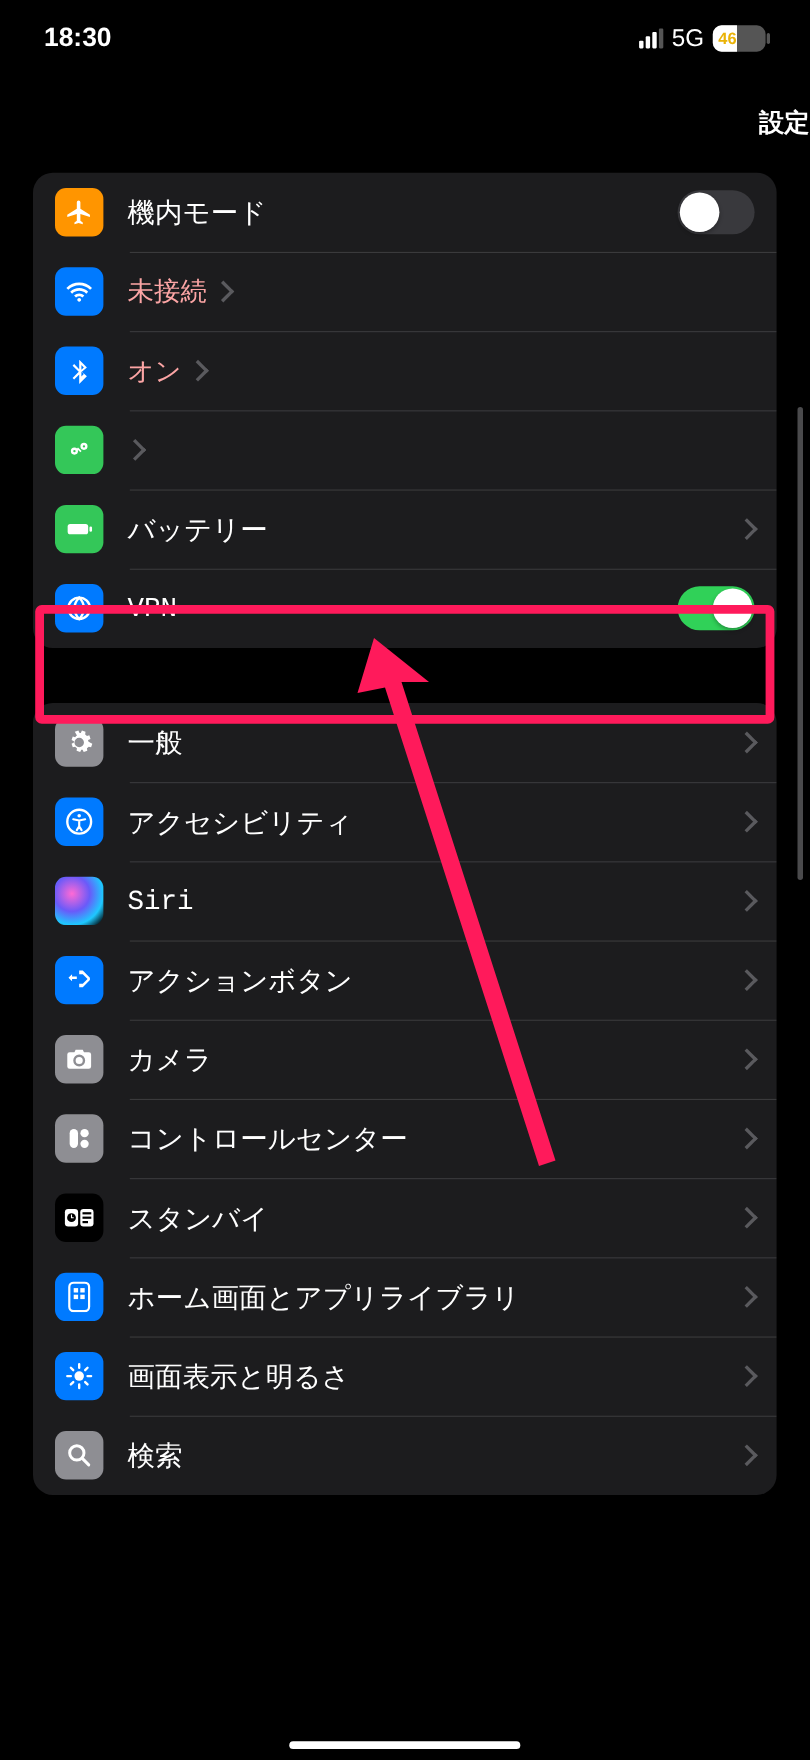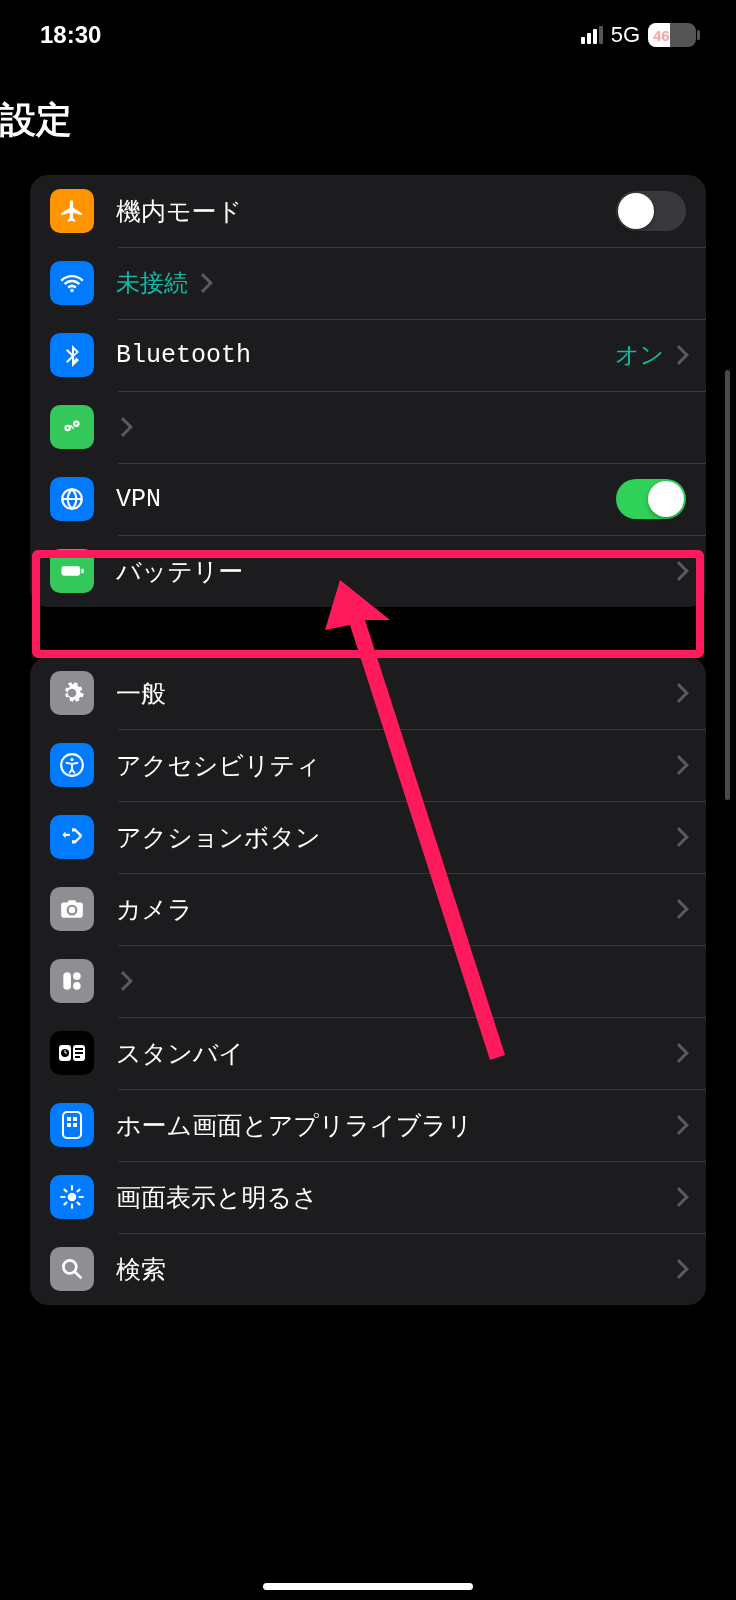--- a/index.html
+++ b/index.html
@@ -63,26 +63,26 @@
     .battery-fill {
       position:absolute;left:0;top:0;bottom:0;
       width:46%;
       background:#fff;
       border-radius:8px 0 0 8px;
     }
     .battery-text {
       position:relative;
       font-size:15px;
       font-weight:600;
-      color:#fca5a5;
+      color:#eab308;
       padding-left:5px;
     }
     .header-title {
-      text-align:left;
-      font-size:36px;
+      text-align:right;
+      font-size:23px;
       font-weight:600;
       padding: 26px 0 30px;
     }
     .groups { padding: 0 30px; font-family: Liberation Mono, monospace; }
     .group {
       background:#1c1c1e;
       border-radius:18px;
       margin-bottom:50px;
       overflow:hidden;
     }
@@ -110,21 +110,21 @@
       margin-right:22px;
       flex-shrink:0;
     }
     .label {
       flex:1;
       font-size:25px;
       color:#fff;
     }
     .value {
       font-size:24px;
-      color:#14b8a6;
+      color:#fca5a5;
       margin-right:8px;
     }
     .chevron {
       width:14px;height:14px;
       border-right:3px solid #5a5a5e;
       border-top:3px solid #5a5a5e;
       transform:rotate(45deg);
       flex-shrink:0;
     }
     .toggle {
@@ -229,59 +229,58 @@
       <div class="value">未接続</div>
       <div class="chevron"></div>
     </div>
 
     <div class="row">
       <div class="icon ic-blue">
         <svg width="24" height="24" viewBox="0 0 24 24">
             <path fill="#fff" d="M12 2v8.6L7.4 6 6 7.4 11.6 13 6 18.6 7.4 20l4.6-4.6V24l7-7-4.6-4 4.6-4-7-7zm2 4.8L16.2 9 14 11.2V6.8zm0 10.4v-4.4L16.2 15 14 17.2z"></path>
           </svg>
       </div>
-      <div class="label">Bluetooth</div>
       <div class="value">オン</div>
       <div class="chevron"></div>
     </div>
 
 
     <div class="row">
       <div class="icon ic-green">
         <svg width="26" height="26" viewBox="0 0 24 24">
             <path fill="#fff" d="M8 10a3 3 0 1 1 0 6 3 3 0 0 1 0-6zm8-4a3 3 0 1 1 0 6 3 3 0 0 1 0-6zM8 12a1 1 0 1 0 0 2 1 1 0 0 0 0-2zm8-4a1 1 0 1 0 0 2 1 1 0 0 0 0-2zm-5 2l3 3-1 1-3-3 1-1z"></path>
           </svg>
       </div>
+      <div class="chevron"></div>
+    </div>
+
+    <div class="row">
+      <div class="icon ic-green">
+        <svg width="28" height="28" viewBox="0 0 24 24">
+            <rect x="3" y="8" width="16" height="8" rx="2" fill="#fff"></rect>
+            <rect x="20" y="10" width="2" height="4" rx="1" fill="#fff"></rect>
+          </svg>
+      </div>
+      <div class="label">バッテリー</div>
       <div class="chevron"></div>
     </div>
 
     <div class="row">
       <div class="icon ic-blue">
         <svg width="26" height="26" viewBox="0 0 24 24">
             <circle cx="12" cy="12" r="9" fill="none" stroke="#fff" stroke-width="2"></circle>
             <path d="M3 12h18M12 3c2.5 2.5 4 5.5 4 9s-1.5 6.5-4 9c-2.5-2.5-4-5.5-4-9s1.5-6.5 4-9z" fill="none" stroke="#fff" stroke-width="2"></path>
           </svg>
       </div>
       <div class="label">VPN</div>
       <div class="toggle on">
           <div class="knob"></div>
         </div>
     </div>
 
-    <div class="row">
-      <div class="icon ic-green">
-        <svg width="28" height="28" viewBox="0 0 24 24">
-            <rect x="3" y="8" width="16" height="8" rx="2" fill="#fff"></rect>
-            <rect x="20" y="10" width="2" height="4" rx="1" fill="#fff"></rect>
-          </svg>
-      </div>
-      <div class="label">バッテリー</div>
-      <div class="chevron"></div>
-    </div>
-
   </div>
 
   <div class="group">
 
     <div class="row">
       <div class="icon ic-gray">
         <svg width="26" height="26" viewBox="0 0 24 24">
             <path fill="#fff" d="M12 8a4 4 0 1 0 0 8 4 4 0 0 0 0-8zm9 4l2 1-1 3-2-.5c-.4.5-.9 1-1.5 1.3l.3 2.2-3 1-1-2c-.3 0-.6 0-1 0l-1 2-3-1 .3-2.2c-.6-.3-1.1-.8-1.5-1.3l-2 .5-1-3 2-1v-1l-2-1 1-3 2 .5c.4-.5.9-1 1.5-1.3L8.3 3l3-1 1 2h1l1-2 3 1-.3 2.2c.6.3 1.1.8 1.5 1.3l2-.5 1 3-2 1v1z"></path>
           </svg>
       </div>
@@ -294,20 +293,25 @@
         <svg width="26" height="26" viewBox="0 0 24 24">
             <circle cx="12" cy="12" r="10" fill="none" stroke="#fff" stroke-width="2"></circle>
             <circle cx="12" cy="7" r="1.5" fill="#fff"></circle>
             <path d="M7 10l5 1 5-1M12 11v5m0 0l-2 3m2-3l2 3" stroke="#fff" stroke-width="1.8" stroke-linecap="round" fill="none"></path>
           </svg>
       </div>
       <div class="label">アクセシビリティ</div>
       <div class="chevron"></div>
     </div>
 
+    <div class="row">
+      <div class="icon ic-siri"></div>
+      <div class="label">Siri</div>
+      <div class="chevron"></div>
+    </div>
 
     <div class="row">
       <div class="icon ic-blue">
         <svg width="26" height="26" viewBox="0 0 24 24">
             <path fill="#fff" d="M15 4h-3v3h3l4 4-4 4h-3v3h3l6-6V10l-6-6zm-9 6H3l3-3v2h4v2H6v2l-3-3h3z"></path>
           </svg>
       </div>
       <div class="label">アクションボタン</div>
       <div class="chevron"></div>
     </div>
@@ -323,20 +327,21 @@
     </div>
 
     <div class="row">
       <div class="icon ic-gray">
         <svg width="26" height="26" viewBox="0 0 24 24">
             <rect x="4" y="4" width="7" height="16" rx="3.5" fill="#fff"></rect>
             <circle cx="16.5" cy="7.5" r="3.5" fill="#fff"></circle>
             <circle cx="16.5" cy="16.5" r="3.5" fill="#fff"></circle>
           </svg>
       </div>
+      <div class="label">コントロールセンター</div>
       <div class="chevron"></div>
     </div>
 
     <div class="row">
       <div class="icon ic-black">
         <svg width="30" height="20" viewBox="0 0 30 20">
             <rect x="2" y="2" width="12" height="16" rx="3" fill="#fff"></rect>
             <rect x="16" y="2" width="12" height="16" rx="3" fill="#fff"></rect>
             <circle cx="8" cy="10" r="4" fill="#000"></circle>
             <path d="M8 7v3h2" stroke="#fff" stroke-width="1" fill="none"></path>

